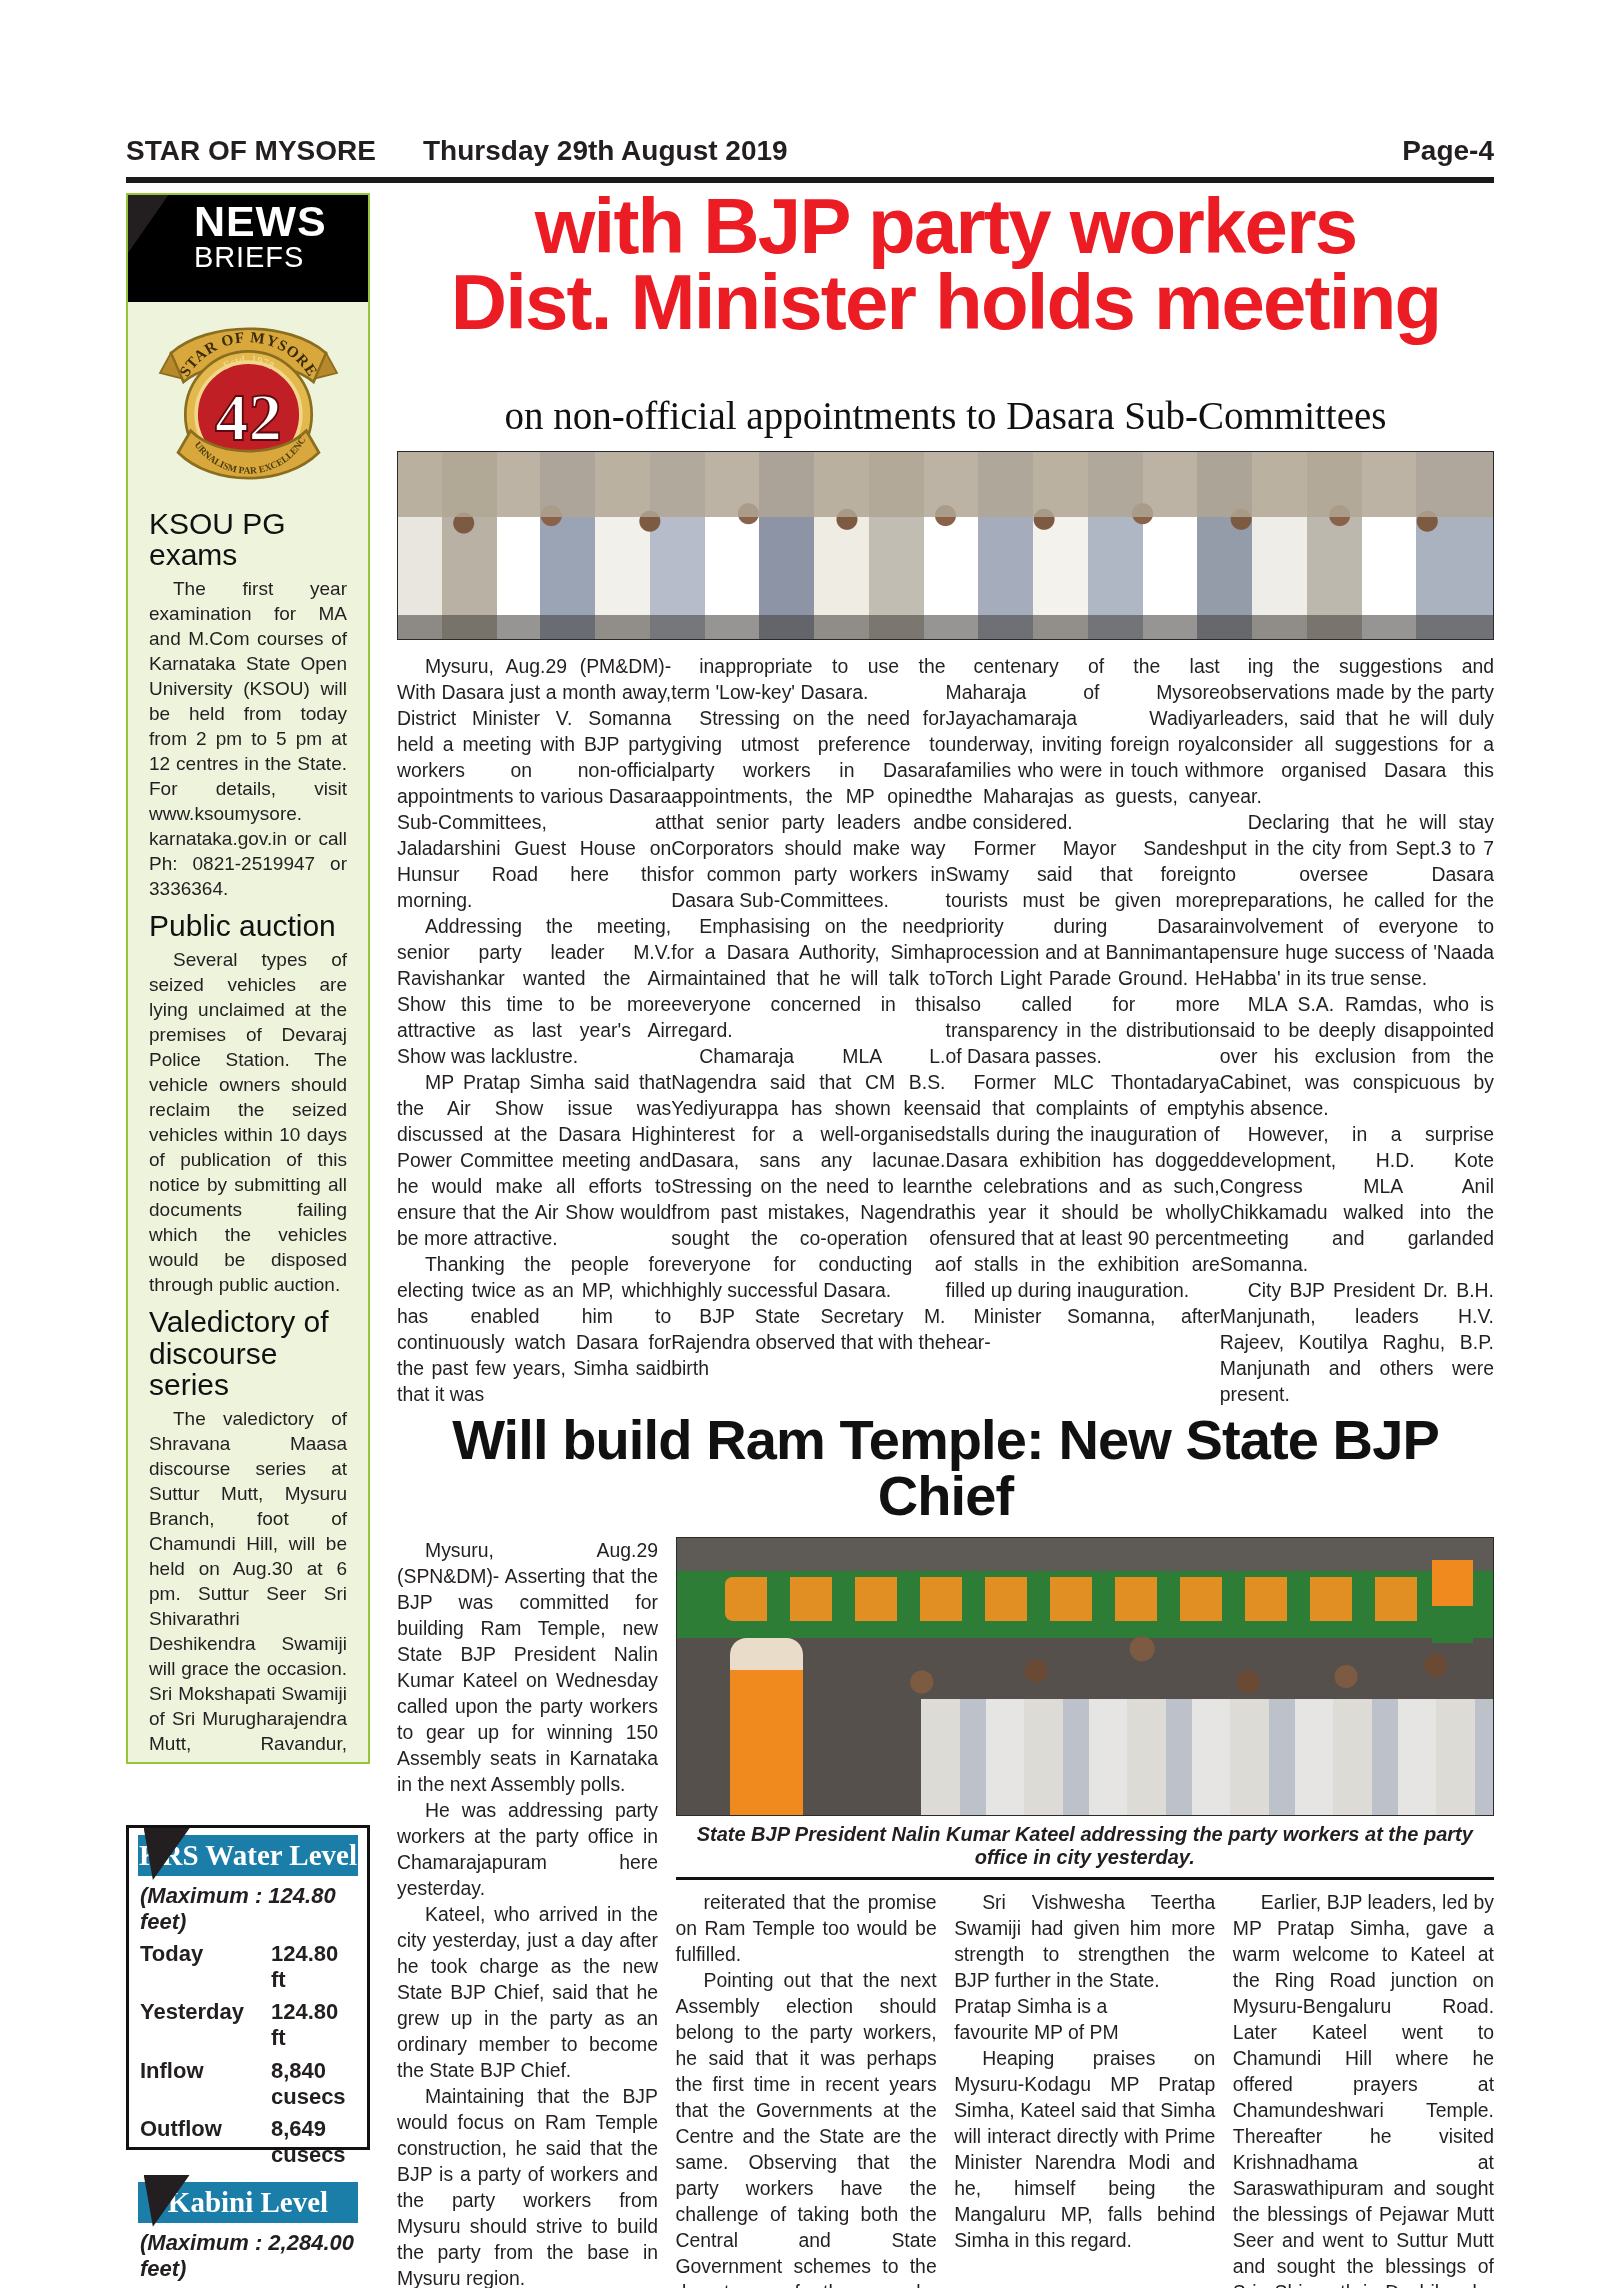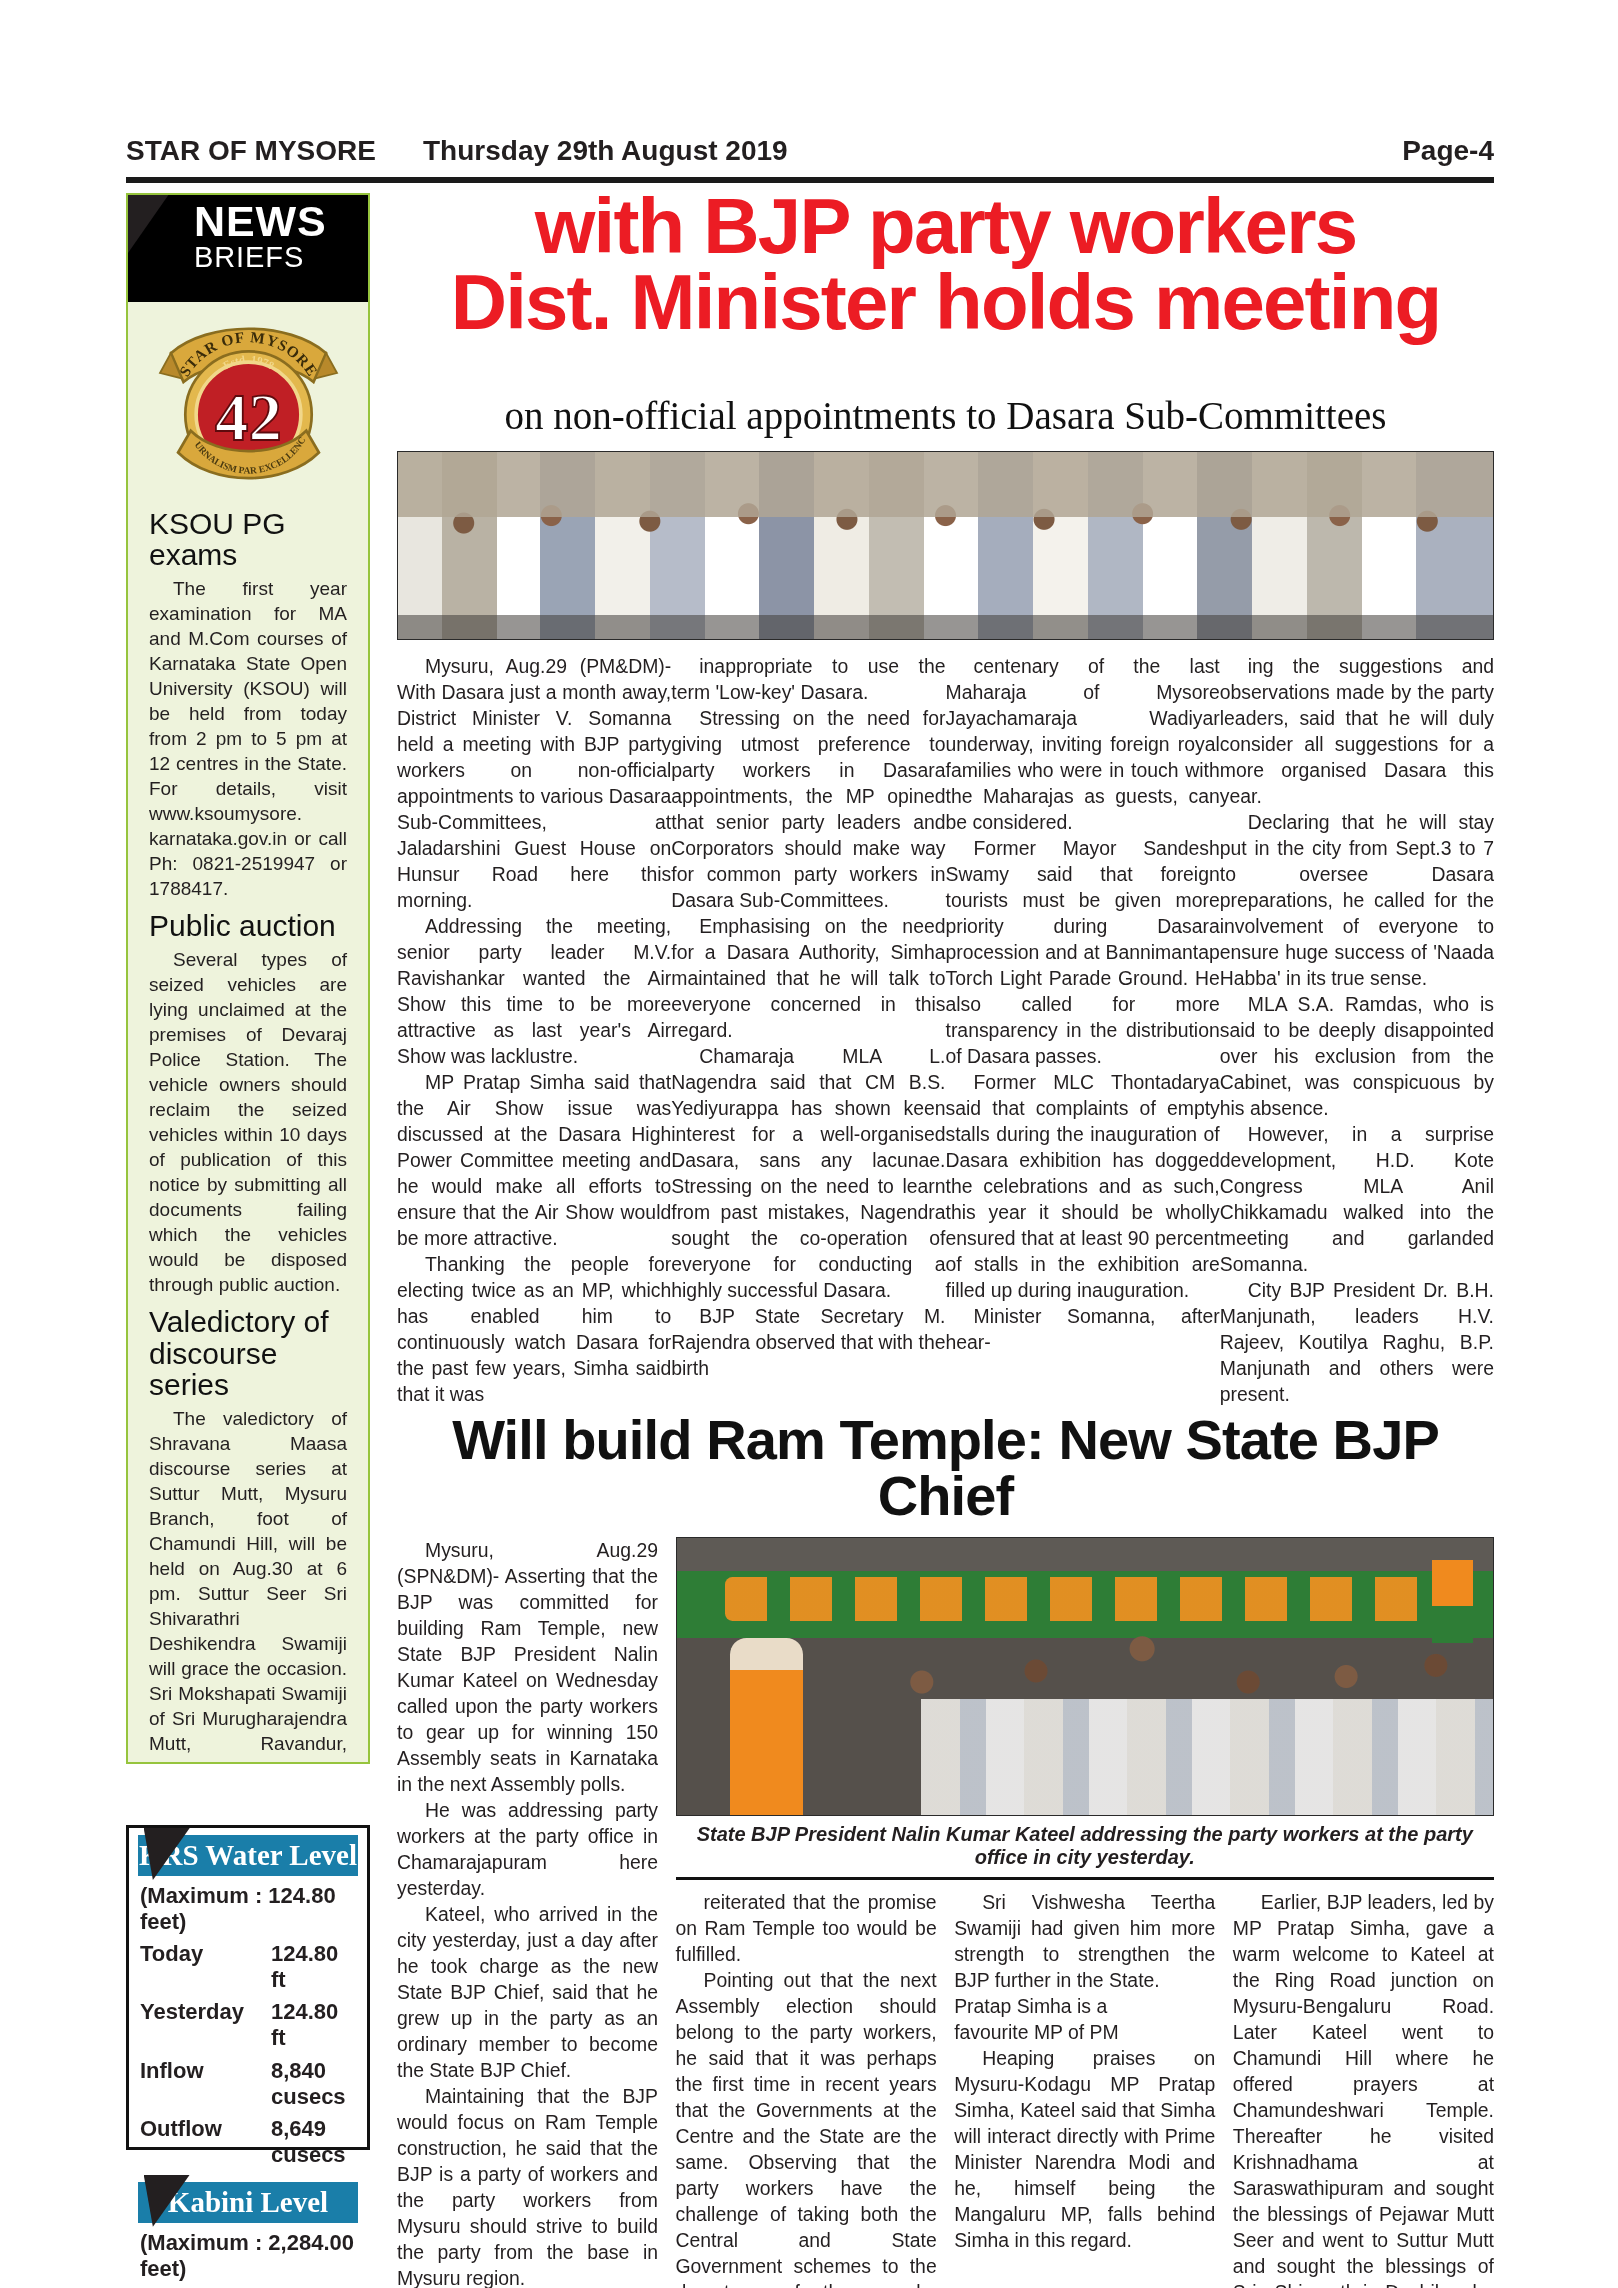--- a/index.html
+++ b/index.html
@@ -47,21 +47,21 @@
     position:relative; margin-top:61px; border:3.7px solid #111; background:#fff;
     box-sizing:border-box; padding:7.4px 9.2px 13px 9.2px; height:325px;
   }
   .wl-head{
     position:relative; background:#1a7ea9; color:#fff; text-align:center;
     font-family:"Liberation Serif","DejaVu Serif",serif; font-weight:700;
     font-size:29px; height:41px; line-height:41px; margin-bottom:5.5px;
   }
   .wl-head .fold{left:5.5px; top:-7.4px; width:46px; height:52px;}
   .wl-head.kabini{margin-top:11px;}
-  .wl-max{font-size:22px; font-weight:700; padding:0.9px 1.8px 2.8px 1.8px;}
+  .wl-max{font-size:22px; font-weight:700; padding:0.9px 1.8px 2.8px 1.8px;font-style:italic;}
   .wl-row{display:flex; font-size:22px; font-weight:700; padding:3.2px 1.8px;}
   .wl-row .lbl{width:131px; flex:none;}
 
   
   .main-col{flex:1; min-width:0;}
   .headline-red{
     color:#ec1c24; font-weight:800; font-size:78px; line-height:0.98;
     text-align:center; letter-spacing:-1.8px; margin-top:-5.5px;
   }
   .subtitle{
@@ -192,21 +192,21 @@
 
               <path d="M22 160 C 60 198, 140 198, 178 160 L 164 136 C 134 166, 66 166, 36 136 Z" fill="#d9a83c" stroke="#8a6d1f" stroke-width="3"></path>
               <text font-size="10.5" font-weight="bold" fill="#4a3a10">
                 <textPath href="#arcBot" startOffset="50%" text-anchor="middle">JOURNALISM PAR EXCELLENCE</textPath>
               </text>
             </svg>
           </div>
 
           <div class="brief-item">
             <h3>KSOU PG exams</h3>
-            <p>The first year examination for MA and M.Com courses of Karnataka State Open University (KSOU) will be held from today from 2 pm to 5 pm at 12 centres in the State. For details, visit www.ksoumysore. karnataka.gov.in or call Ph: 0821-2519947 or 1788417.</p>
+            <p>The first year examination for MA and M.Com courses of Karnataka State Open University (KSOU) will be held from today from 2 pm to 5 pm at 12 centres in the State. For details, visit www.ksoumysore. karnataka.gov.in or call Ph: 0821-2519947 or 3336364.</p>
           </div>
           <div class="brief-item">
             <h3>Public auction</h3>
             <p>Several types of seized vehicles are lying unclaimed at the premises of Devaraj Police Station. The vehicle owners should reclaim the seized vehicles within 10 days of publication of this notice by submitting all documents failing which the vehicles would be disposed through public auction.</p>
           </div>
           <div class="brief-item">
             <h3>Valedictory of discourse series</h3>
             <p>The valedictory of Shravana Maasa discourse series at Suttur Mutt, Mysuru Branch, foot of Chamundi Hill, will be held on Aug.30 at 6 pm. Suttur Seer Sri Shivarathri Deshikendra Swamiji will grace the occasion. Sri Mokshapati Swamiji of Sri Murugharajendra Mutt, Ravandur, Periyapatna taluk, will preside. PWD Chief Engineer H.C. Ramendra will deliver valedictory address. MCC Addl. Commissioner M.N. Shashikumar will be the chief guest. Dr. K. Anantharamu and Dr. B.V. Vasanthakumar will deliver discourse on Raghavanka's 'Harischandra Kavya.' Vaachana by Gamaka Vidwan K. Ramachandra.</p>
           </div>
 

